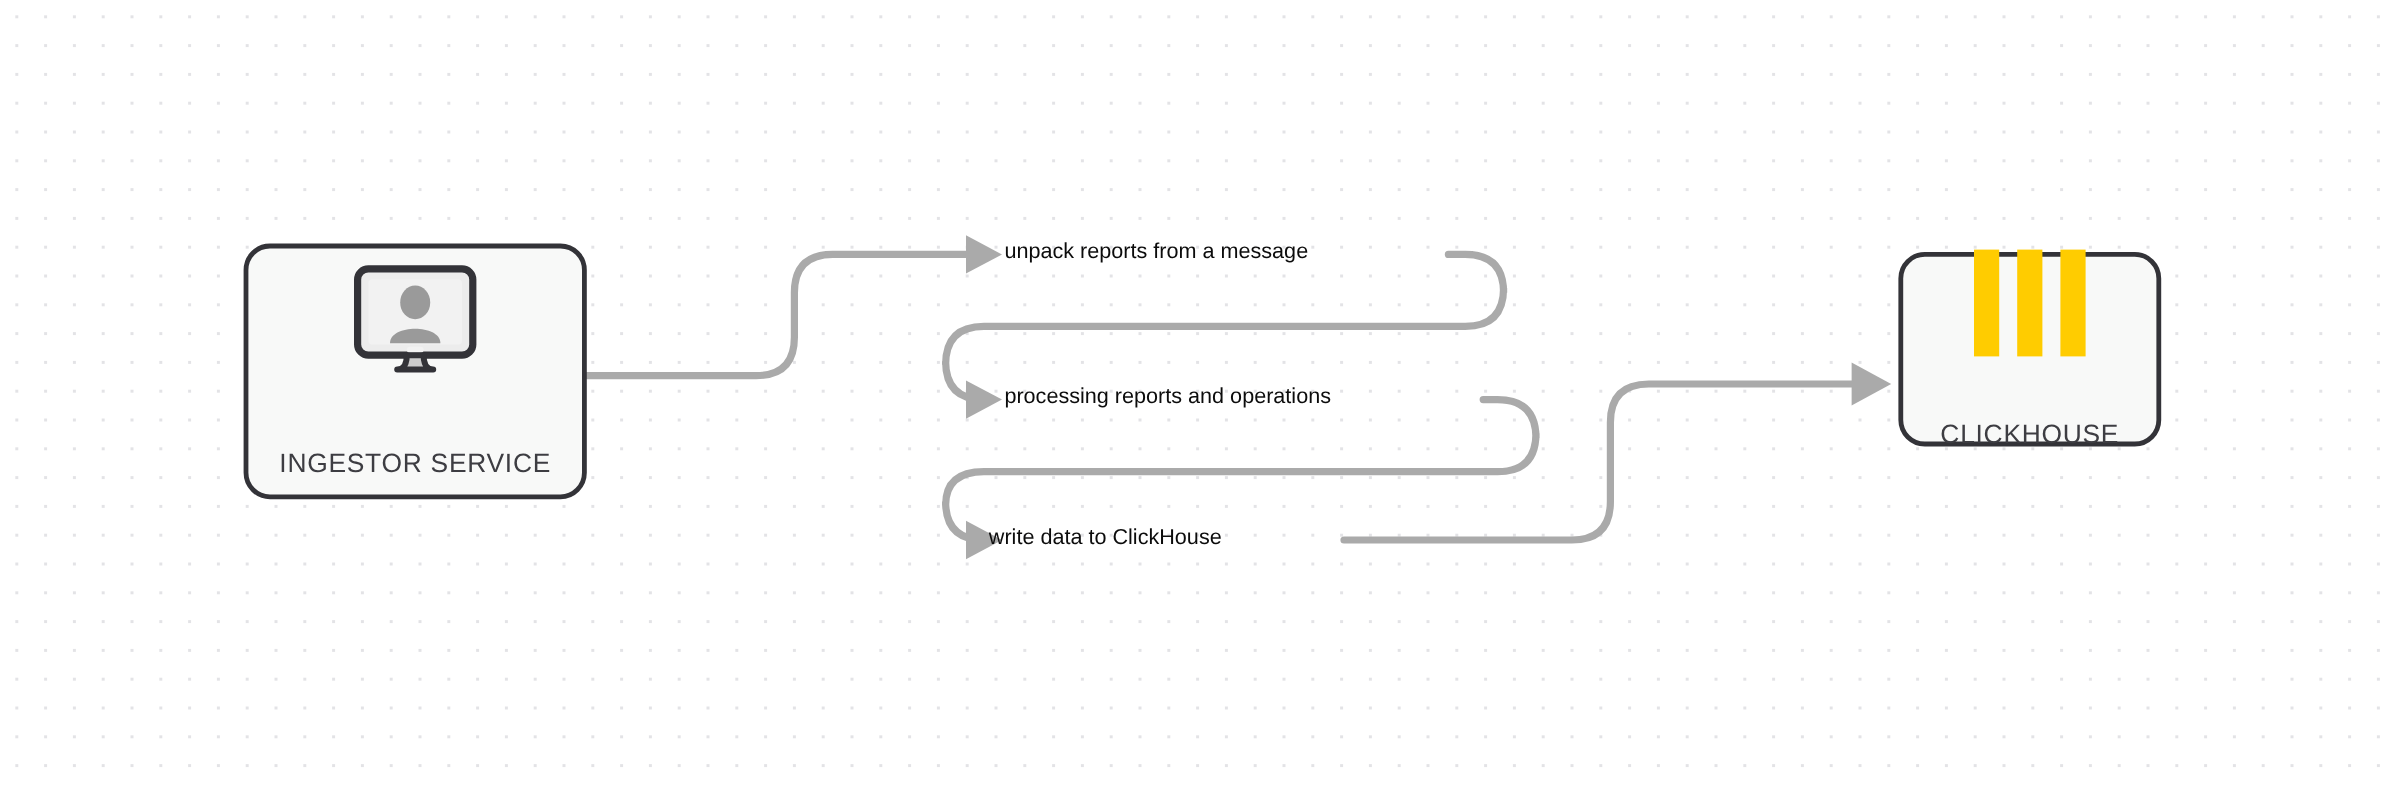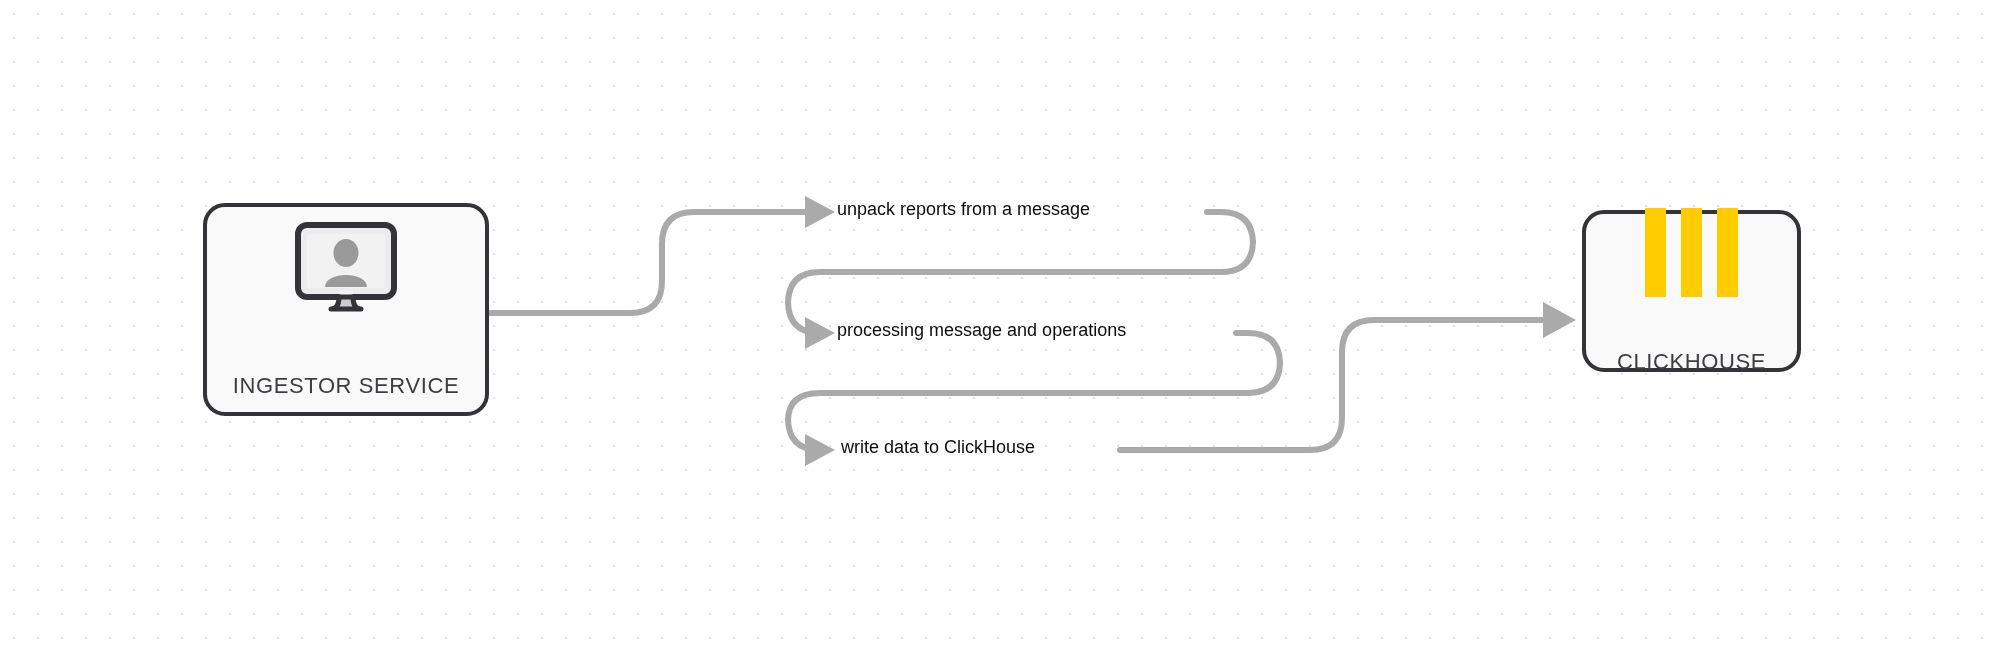--- a/index.html
+++ b/index.html
@@ -71,21 +71,21 @@
   .edge-label {
     position: absolute;
     font-size: 18px;
     color: #0c0c0c;
     white-space: nowrap;
     font-family: "Liberation Sans", sans-serif;
     line-height: 1;
   }
   #label-unpack  { left: 837px; top: 200px; }
   #label-process { left: 837px; top: 321px; }
-  #label-write   { left: 841px; top: 438px; }
+  #label-write   { left: 824px; top: 438px; }
 </style>
 </head>
 <body>
 
 <div id="canvas">
 
   <svg class="edge-layer" viewBox="0 0 2000 656" xmlns="http://www.w3.org/2000/svg">
 
     <path d="M 489 313 L 630 313 Q 662 313 662 281 L 662 244 Q 662 212 694 212 L 808 212" fill="none" stroke="#aaaaaa" stroke-width="6" stroke-linecap="round"></path>
     <polygon points="805,196 805,228 835,212" fill="#aaaaaa"></polygon>
@@ -119,16 +119,16 @@
       <div class="ch-bars">
         <div class="ch-bar"></div>
         <div class="ch-bar"></div>
         <div class="ch-bar"></div>
       </div>
     </div>
     <div class="node-label">CLICKHOUSE</div>
   </div>
 
   <div class="edge-label" id="label-unpack">unpack reports from a message</div>
-  <div class="edge-label" id="label-process">processing message and operations</div>
+  <div class="edge-label" id="label-process">processing reports and operations</div>
   <div class="edge-label" id="label-write">write data to ClickHouse</div>
 
 </div>
 
 </body></html>

